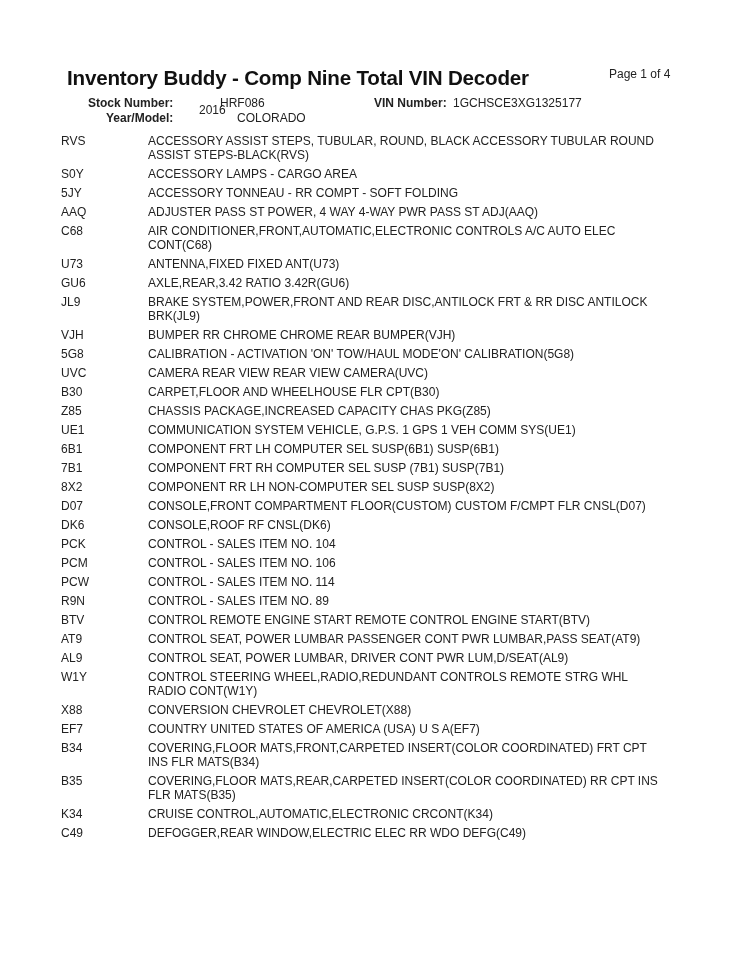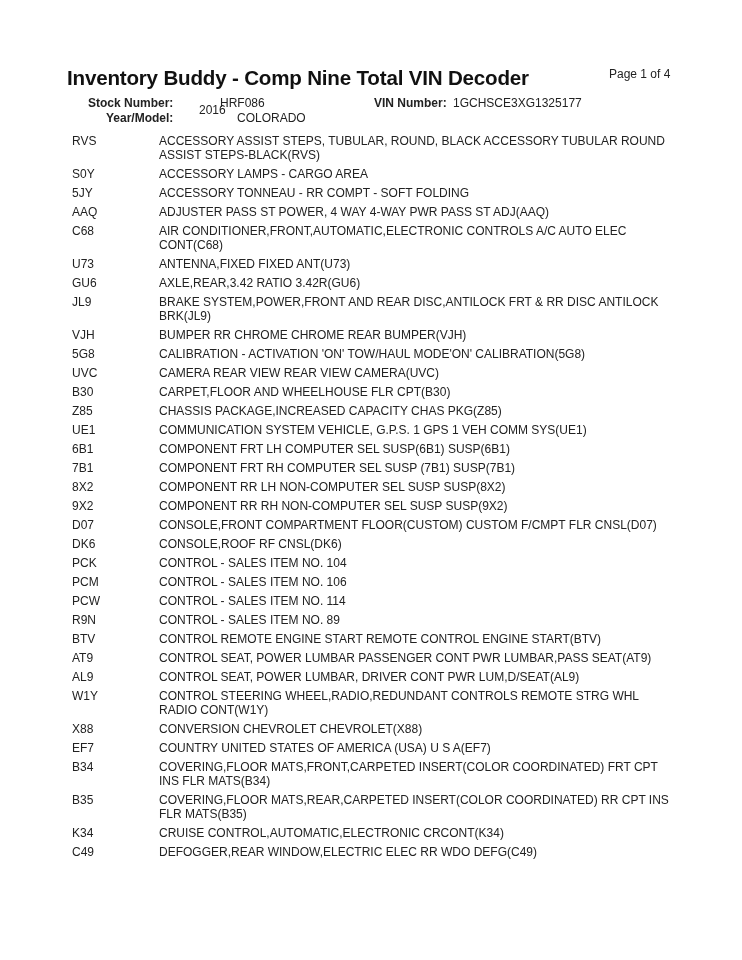--- a/index.html
+++ b/index.html
@@ -11,21 +11,21 @@
     position: absolute; left: 67px; top: 66px;
     font-family: "Liberation Sans", sans-serif; font-weight: bold;
     font-size: 21px; letter-spacing: -0.2px; color: #111;
     transform: scaleX(0.98); transform-origin: left;
   }
   .page-num {
     position: absolute; left: 609px; top: 67px; font-size: 12px; color: #222;
   }
   .meta-label { position: absolute; font-weight: bold; font-size: 12px; color: #222; }
   .meta-value { position: absolute; font-size: 12px; color: #222; }
-  .rows { position: absolute; left: 72px; top: 134px; width: 620px; }
+  .rows { position: absolute; left: 61px; top: 134px; width: 620px; }
   .row { display: flex; font-size: 12px; line-height: 14px; margin-bottom: 5px; }
   .code { width: 87px; flex: 0 0 87px; color: #222; }
   .desc { width: 520px; color: #222; }
 </style>
 </head>
 <body>
 
 <div class="title">Inventory Buddy - Comp Nine Total VIN Decoder</div>
 <div class="page-num">Page 1 of 4</div>
 
@@ -100,24 +100,20 @@
     </div>
     <div class="row">
       <div class="code">7B1</div>
       <div class="desc">COMPONENT FRT RH COMPUTER SEL SUSP (7B1) SUSP(7B1)</div>
     </div>
     <div class="row">
       <div class="code">8X2</div>
       <div class="desc">COMPONENT RR LH NON-COMPUTER SEL SUSP SUSP(8X2)</div>
     </div>
     <div class="row">
-      <div class="code">9X2</div>
-      <div class="desc">COMPONENT RR RH NON-COMPUTER SEL SUSP SUSP(9X2)</div>
-    </div>
-    <div class="row">
       <div class="code">D07</div>
       <div class="desc">CONSOLE,FRONT COMPARTMENT FLOOR(CUSTOM) CUSTOM F/CMPT FLR CNSL(D07)</div>
     </div>
     <div class="row">
       <div class="code">DK6</div>
       <div class="desc">CONSOLE,ROOF RF CNSL(DK6)</div>
     </div>
     <div class="row">
       <div class="code">PCK</div>
       <div class="desc">CONTROL - SALES ITEM NO. 104</div>

